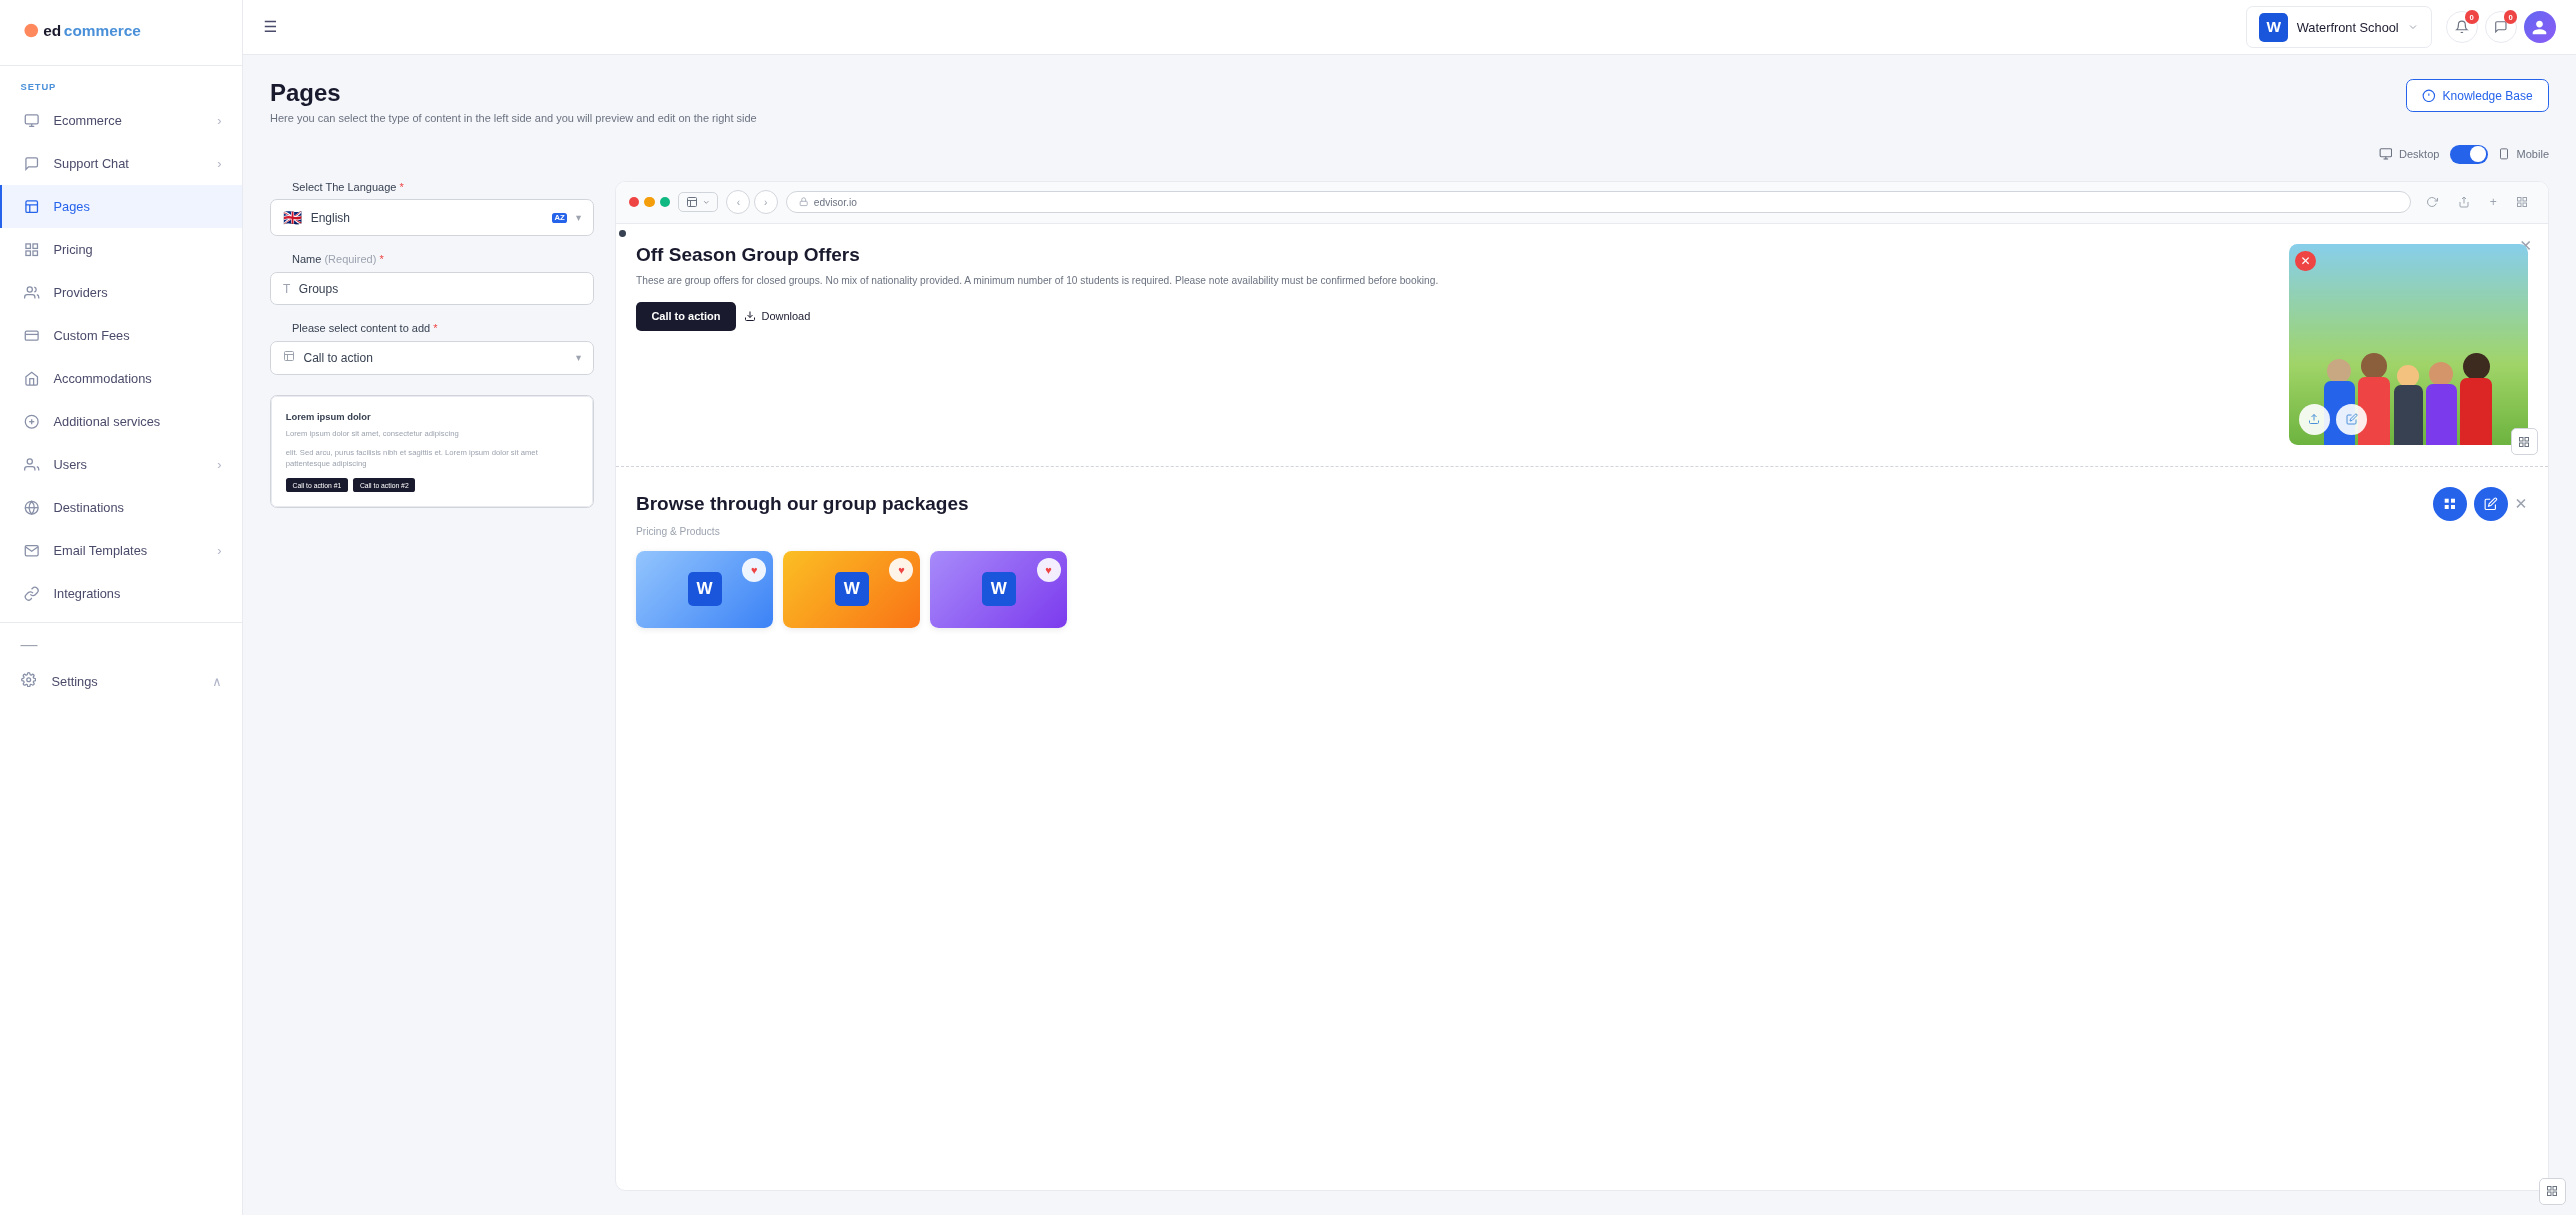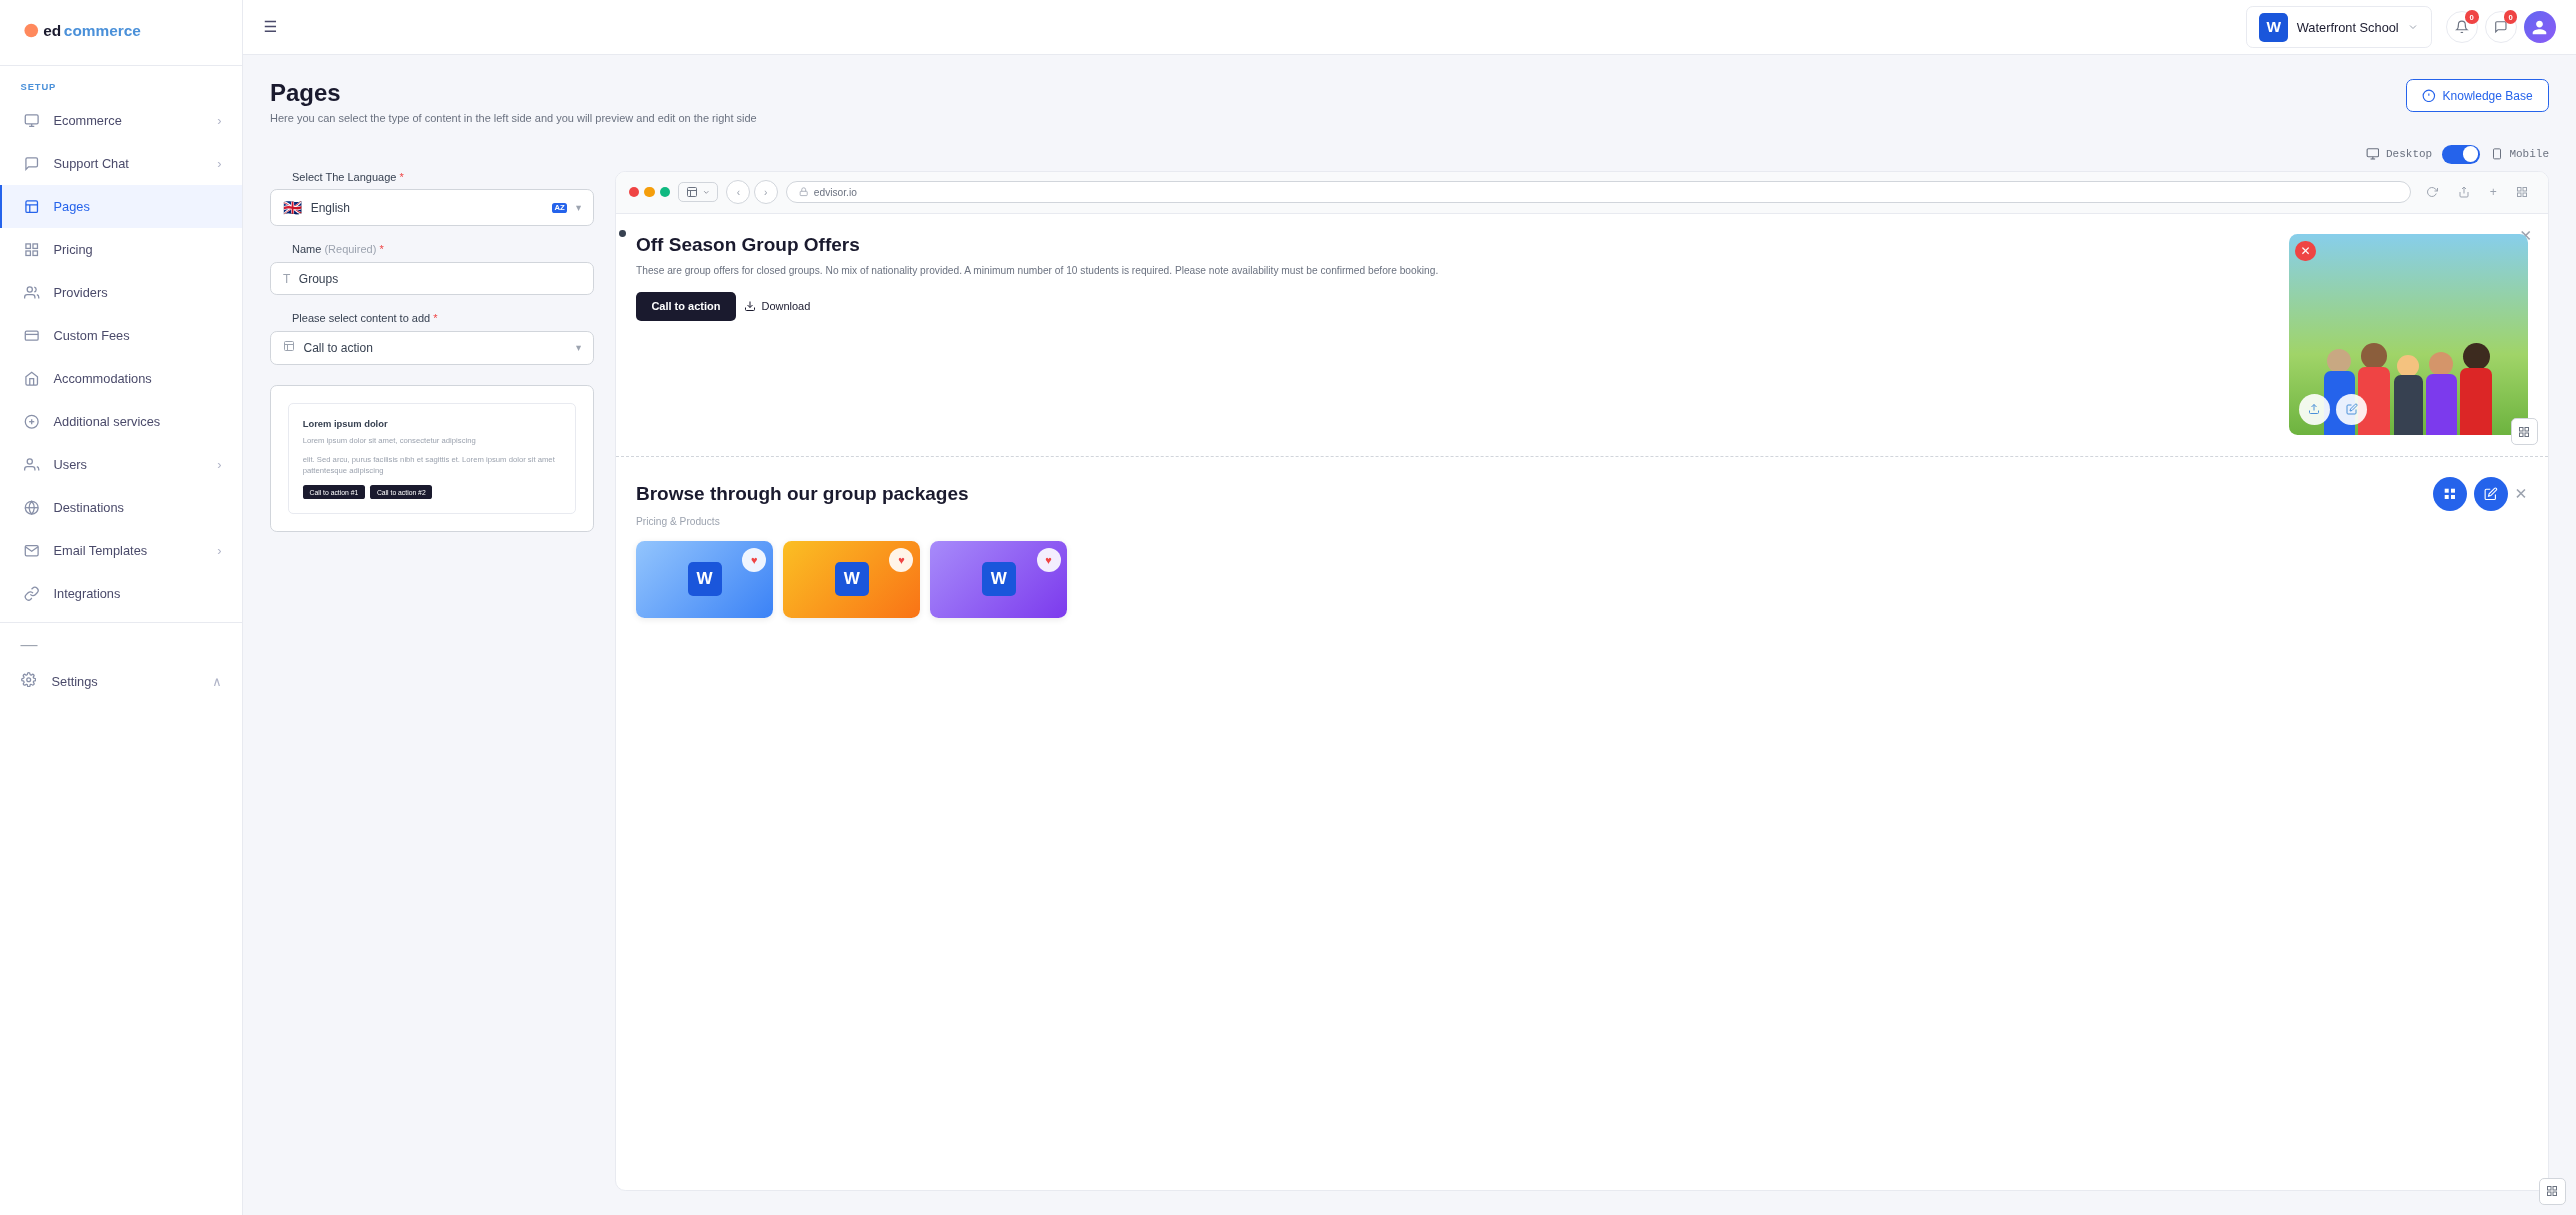--- a/index.html
+++ b/index.html
@@ -189,22 +189,21 @@
       display: flex;
       flex-direction: column;
     }
 
     
     .view-toggle {
       display: flex;
       align-items: center;
       gap: 10.2px;
       justify-content: flex-end;
-      margin-bottom: 7px;
-      font-family: Liberation Mono, monospace;
+      margin-bottom: 17px;
     }
     .view-toggle-btn {
       display: flex;
       align-items: center;
       gap: 6.8px;
       font-size: 11px;
       color: #6b7280;
       cursor: pointer;
     }
     .toggle-switch {
@@ -277,21 +276,20 @@
       padding: 0.9px 2.6px;
     }
     .select-chevron { color: #9ca3af; font-size: 10.2px; margin-left: auto; }
     .field-icon { color: #9ca3af; font-size: 12px; }
 
     
     .preview-card {
       background: #fff;
       border: 0.9px solid #d1d5db;
       border-radius: 6.8px;
-      padding: 17px;
       margin-top: 3.4px;
     }
     .preview-inner {
       border: 0.9px solid #e8eaf0;
       border-radius: 5.1px;
       padding: 13.7px;
     }
     .preview-title { font-size: 9.4px; font-weight: 600; color: #374151; margin-bottom: 6.8px; }
     .preview-text { font-size: 7.7px; color: #9ca3af; line-height: 1.4; margin-bottom: 8.5px; }
     .preview-buttons { display: flex; gap: 5.1px; }

